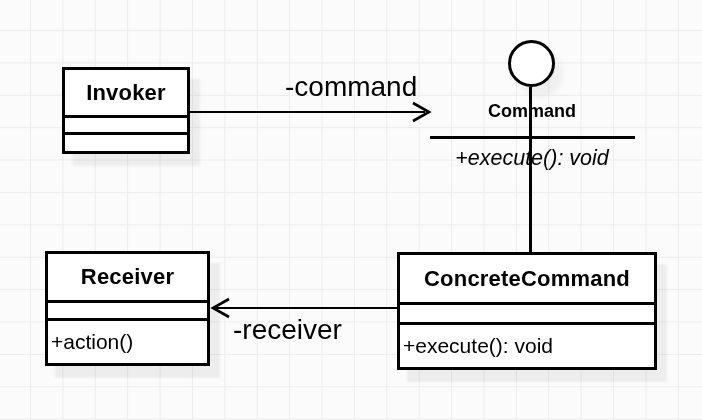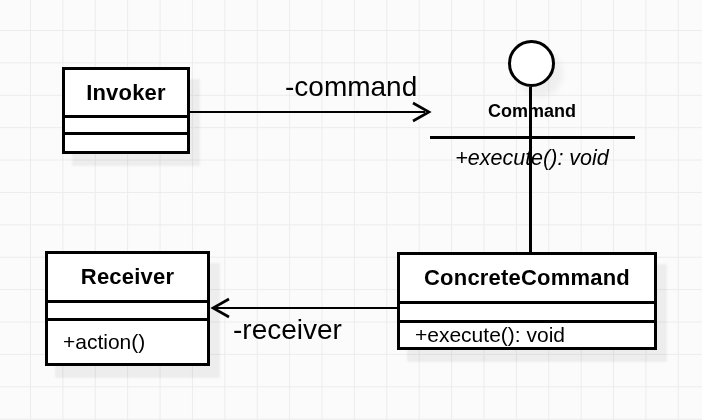--- a/index.html
+++ b/index.html
@@ -37,33 +37,33 @@
     border-bottom: 3px solid #000;
     letter-spacing: 0.2px;
   }
   .uml-class .attrs {
     border-bottom: 3px solid #000;
   }
   .uml-class .methods {
     display: flex;
     align-items: center;
     font-size: 21px;
-    padding-left: 15px;
+    padding-left: 3px;
     flex: 1;
   }
 
   #invoker   { left: 62px;  top: 67px;  width: 128px; height: 87px; }
   #invoker .name    { height: 48px; }
   #invoker .attrs   { height: 17px; }
 
   #receiver  { left: 45px;  top: 251px; width: 165px; height: 115px; }
   #receiver .name   { height: 49px; }
   #receiver .attrs  { height: 18px; }
 
-  #concrete  { left: 397px; top: 252px; width: 260px; height: 98px; }
+  #concrete  { left: 397px; top: 252px; width: 260px; height: 118px; }
   #concrete .name   { height: 50px; }
   #concrete .attrs  { height: 20px; }
 
   
   .iface-circle {
     position: absolute;
     left: 508px; top: 40px;
     width: 47px; height: 47px;
     border: 3px solid #000;
     border-radius: 50%;

